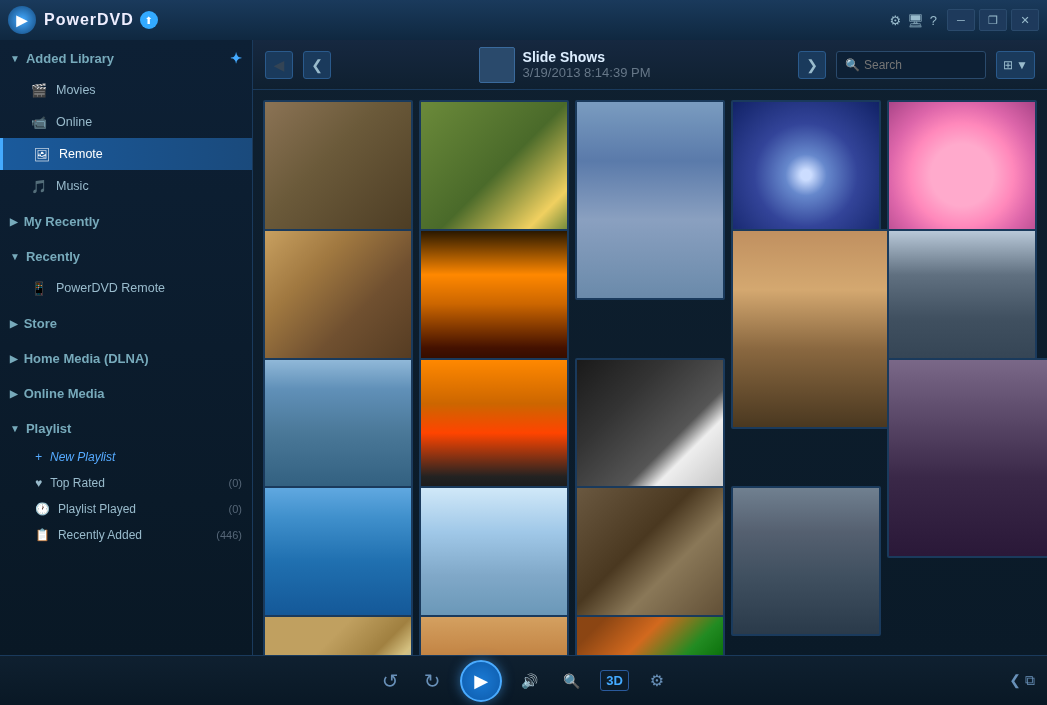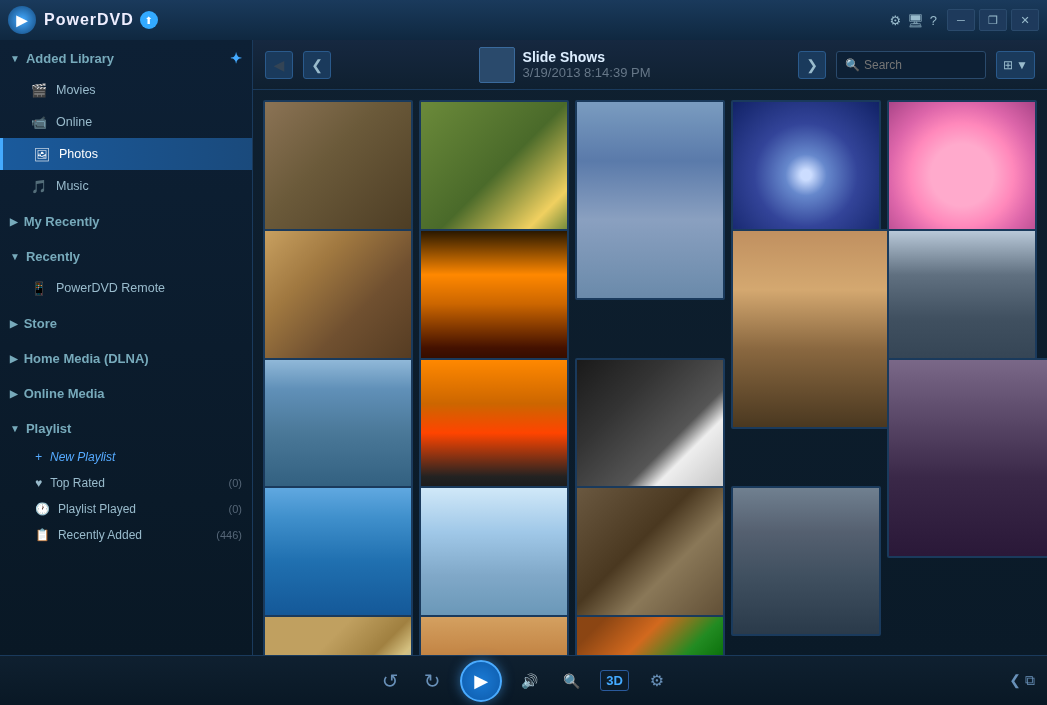--- a/index.html
+++ b/index.html
@@ -313,21 +313,21 @@
       <div class="sidebar-item">
         <span class="item-icon">🎬</span>
         <span>Movies</span>
       </div>
       <div class="sidebar-item">
         <span class="item-icon">📹</span>
         <span>Online</span>
       </div>
       <div class="sidebar-item active">
         <span class="item-icon">🖼</span>
-        <span>Photos</span>
+        <span>Remote</span>
       </div>
       <div class="sidebar-item">
         <span class="item-icon">🎵</span>
         <span>Music</span>
       </div>
     </div>
 
     <div class="sidebar-section">
       <div class="sidebar-section-header">
         <span class="chevron">▶</span>

